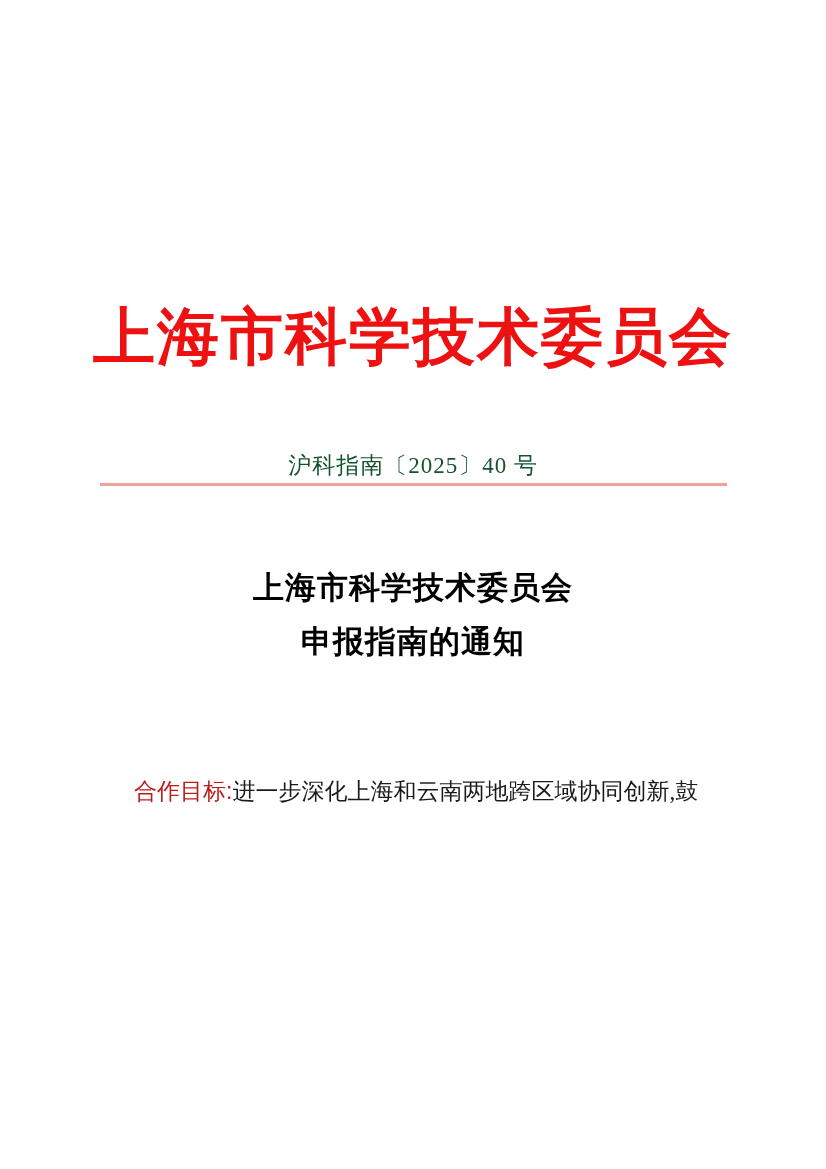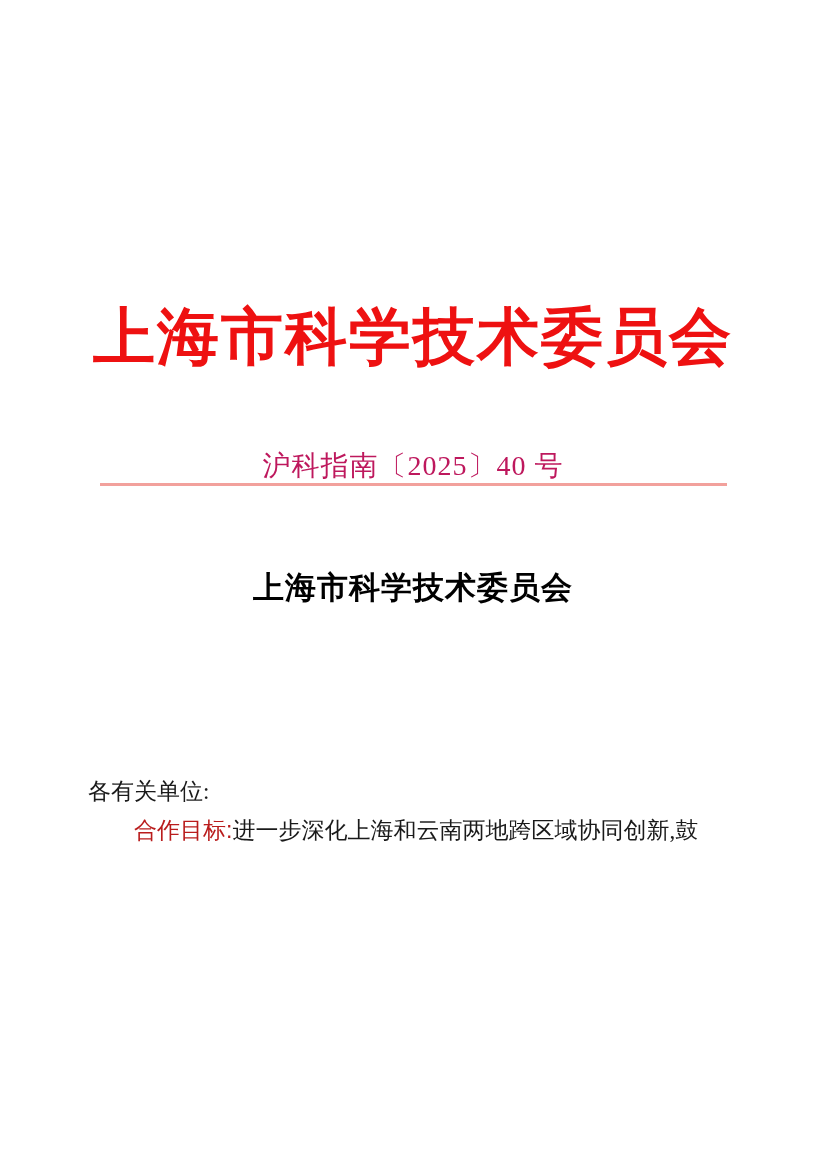--- a/index.html
+++ b/index.html
@@ -28,23 +28,23 @@
     letter-spacing: 2px;
     line-height: 86px;
     white-space: nowrap;
   }
   .doc-number {
     position: absolute;
     top: 450px;
     left: 0;
     width: 100%;
     text-align: center;
-    font-size: 28px;
+    font-size: 23px;
     line-height: 31px;
-    color: #be185d;
+    color: #14532d;
     letter-spacing: 1px;
   }
   .red-rule {
     position: absolute;
     top: 483px;
     left: 100px;
     width: 627px;
     height: 3px;
   }
   .doc-title {
@@ -105,22 +105,22 @@
 <div class="page">
 
   <h1 class="letterhead" style="color: rgb(238, 17, 17);">上海市科学技术委员会</h1>
 
   <div class="doc-number">沪科指南〔2025〕40 号</div>
 
   <div class="red-rule" style="background: rgb(242, 161, 156);"></div>
 
   <div class="doc-title">
     <div class="title-line">上海市科学技术委员会</div>
+    <div class="title-line">申报指南的通知</div>
   </div>
 
   <div class="body-text">
-    <p class="salutation">各有关单位:</p>
     <p class="indent"><span class="bold-label">合作目标:</span><span>进一步深化上海和云南两地跨区域协同创新,鼓</span></p>
   </div>
 
   <div class="page-number">— 1 —</div>
 
 </div>
 
 </body></html>

